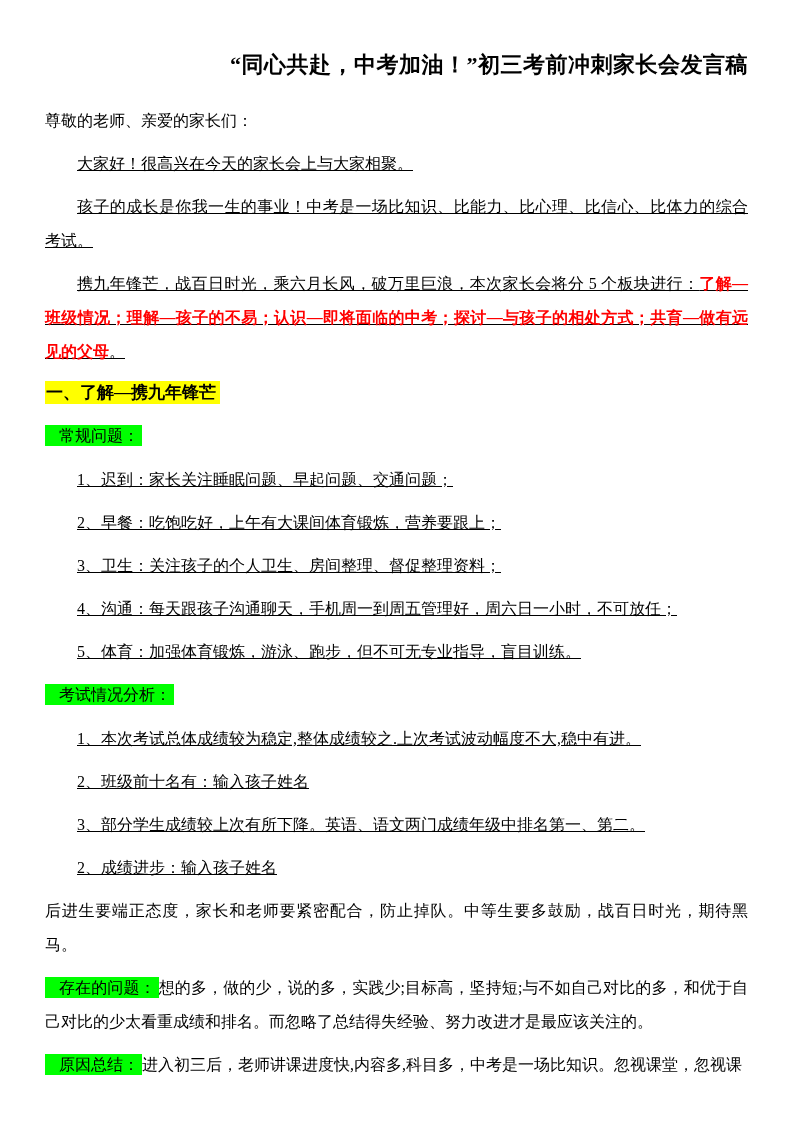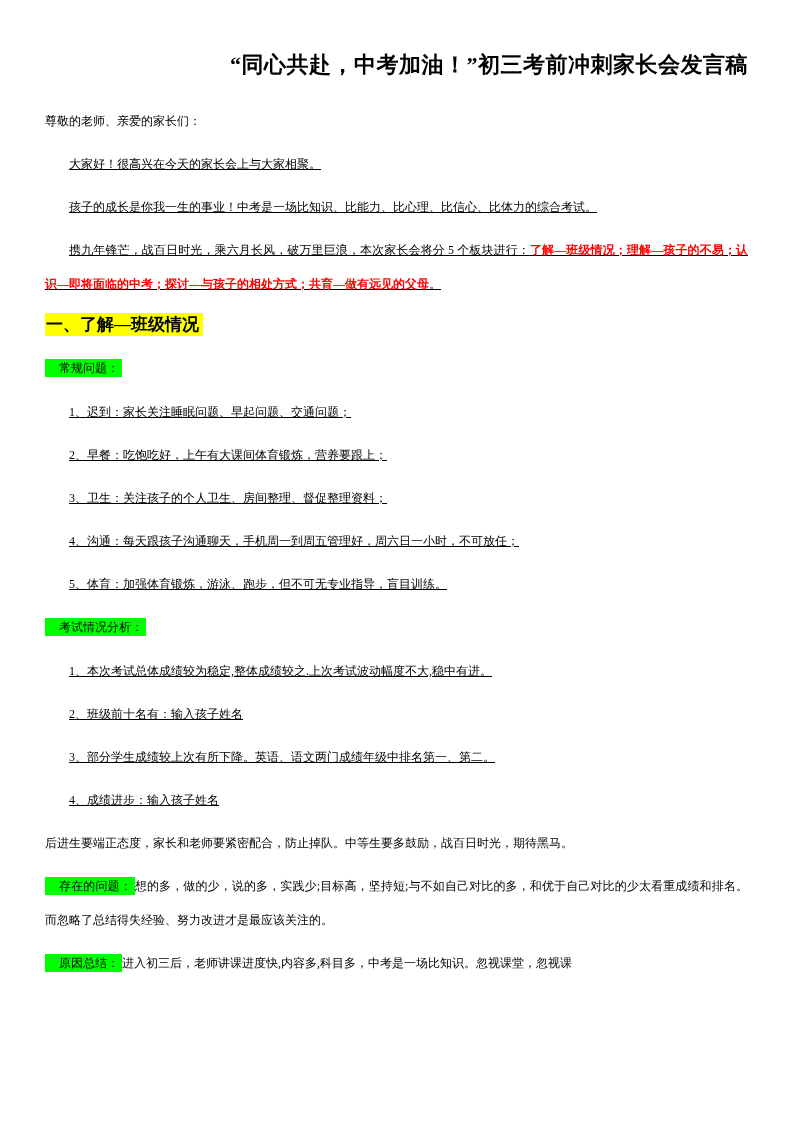--- a/index.html
+++ b/index.html
@@ -19,21 +19,21 @@
   }
   .doc-title {
     font-size: 22px;
     font-weight: bold;
     text-align: right;
     margin: 4px 0 24px 0;
     line-height: 30px;
     letter-spacing: 0.5px;
   }
   p {
-    font-size: 12px;
+    font-size: 16px;
     line-height: 34px;
     margin: 0 0 9px 0;
     text-align: justify;
   }
   p.ind { text-indent: 2em; text-decoration: underline; }
   .sec-heading {
     font-size: 17px;
     font-weight: bold;
     margin: 6px 0 11px 0;
     line-height: 30px;
@@ -60,36 +60,36 @@
   <h1 class="doc-title">“同心共赴，中考加油！”初三考前冲刺家长会发言稿</h1>
 
   <p>尊敬的老师、亲爱的家长们：</p>
 
   <p class="ind">大家好！很高兴在今天的家长会上与大家相聚。</p>
 
   <p class="ind">孩子的成长是你我一生的事业！中考是一场比知识、比能力、比心理、比信心、比体力的综合考试。</p>
 
   <p class="ind"><span>携九年锋芒，战百日时光，乘六月长风，破万里巨浪，本次家长会将分 5 个板块进行：</span><span class="red-bold">了解—班级情况；理解—孩子的不易；认识—即将面临的中考；探讨—与孩子的相处方式；共育—做有远见的父母</span><span>。</span></p>
 
-  <h2 class="sec-heading"><span class="hl-yellow">一、了解—班级情况</span></h2>
+  <h2 class="sec-heading"><span class="hl-yellow">一、了解—携九年锋芒</span></h2>
 
   <p class="label-line"><span class="hl-green">常规问题：</span></p>
 
   <p class="ind">1、迟到：家长关注睡眠问题、早起问题、交通问题；</p>
   <p class="ind">2、早餐：吃饱吃好，上午有大课间体育锻炼，营养要跟上；</p>
   <p class="ind">3、卫生：关注孩子的个人卫生、房间整理、督促整理资料；</p>
   <p class="ind">4、沟通：每天跟孩子沟通聊天，手机周一到周五管理好，周六日一小时，不可放任；</p>
   <p class="ind">5、体育：加强体育锻炼，游泳、跑步，但不可无专业指导，盲目训练。</p>
 
   <p class="label-line"><span class="hl-green">考试情况分析：</span></p>
 
   <p class="ind">1、本次考试总体成绩较为稳定,整体成绩较之.上次考试波动幅度不大,稳中有进。</p>
   <p class="ind">2、班级前十名有：输入孩子姓名</p>
   <p class="ind">3、部分学生成绩较上次有所下降。英语、语文两门成绩年级中排名第一、第二。</p>
-  <p class="ind">4、成绩进步：输入孩子姓名</p>
+  <p class="ind">2、成绩进步：输入孩子姓名</p>
 
 
   <p>后进生要端正态度，家长和老师要紧密配合，防止掉队。中等生要多鼓励，战百日时光，期待黑马。</p>
 
   <p><span class="hl-green">存在的问题：</span><span>想的多，做的少，说的多，实践少;目标高，坚持短;与不如自己对比的多，和优于自己对比的少太看重成绩和排名。而忽略了总结得失经验、努力改进才是最应该关注的。</span></p>
 
   <p><span class="hl-green">原因总结：</span><span>进入初三后，老师讲课进度快,内容多,科目多，中考是一场比知识。忽视课堂，忽视课</span></p>
 
 </div>
 

